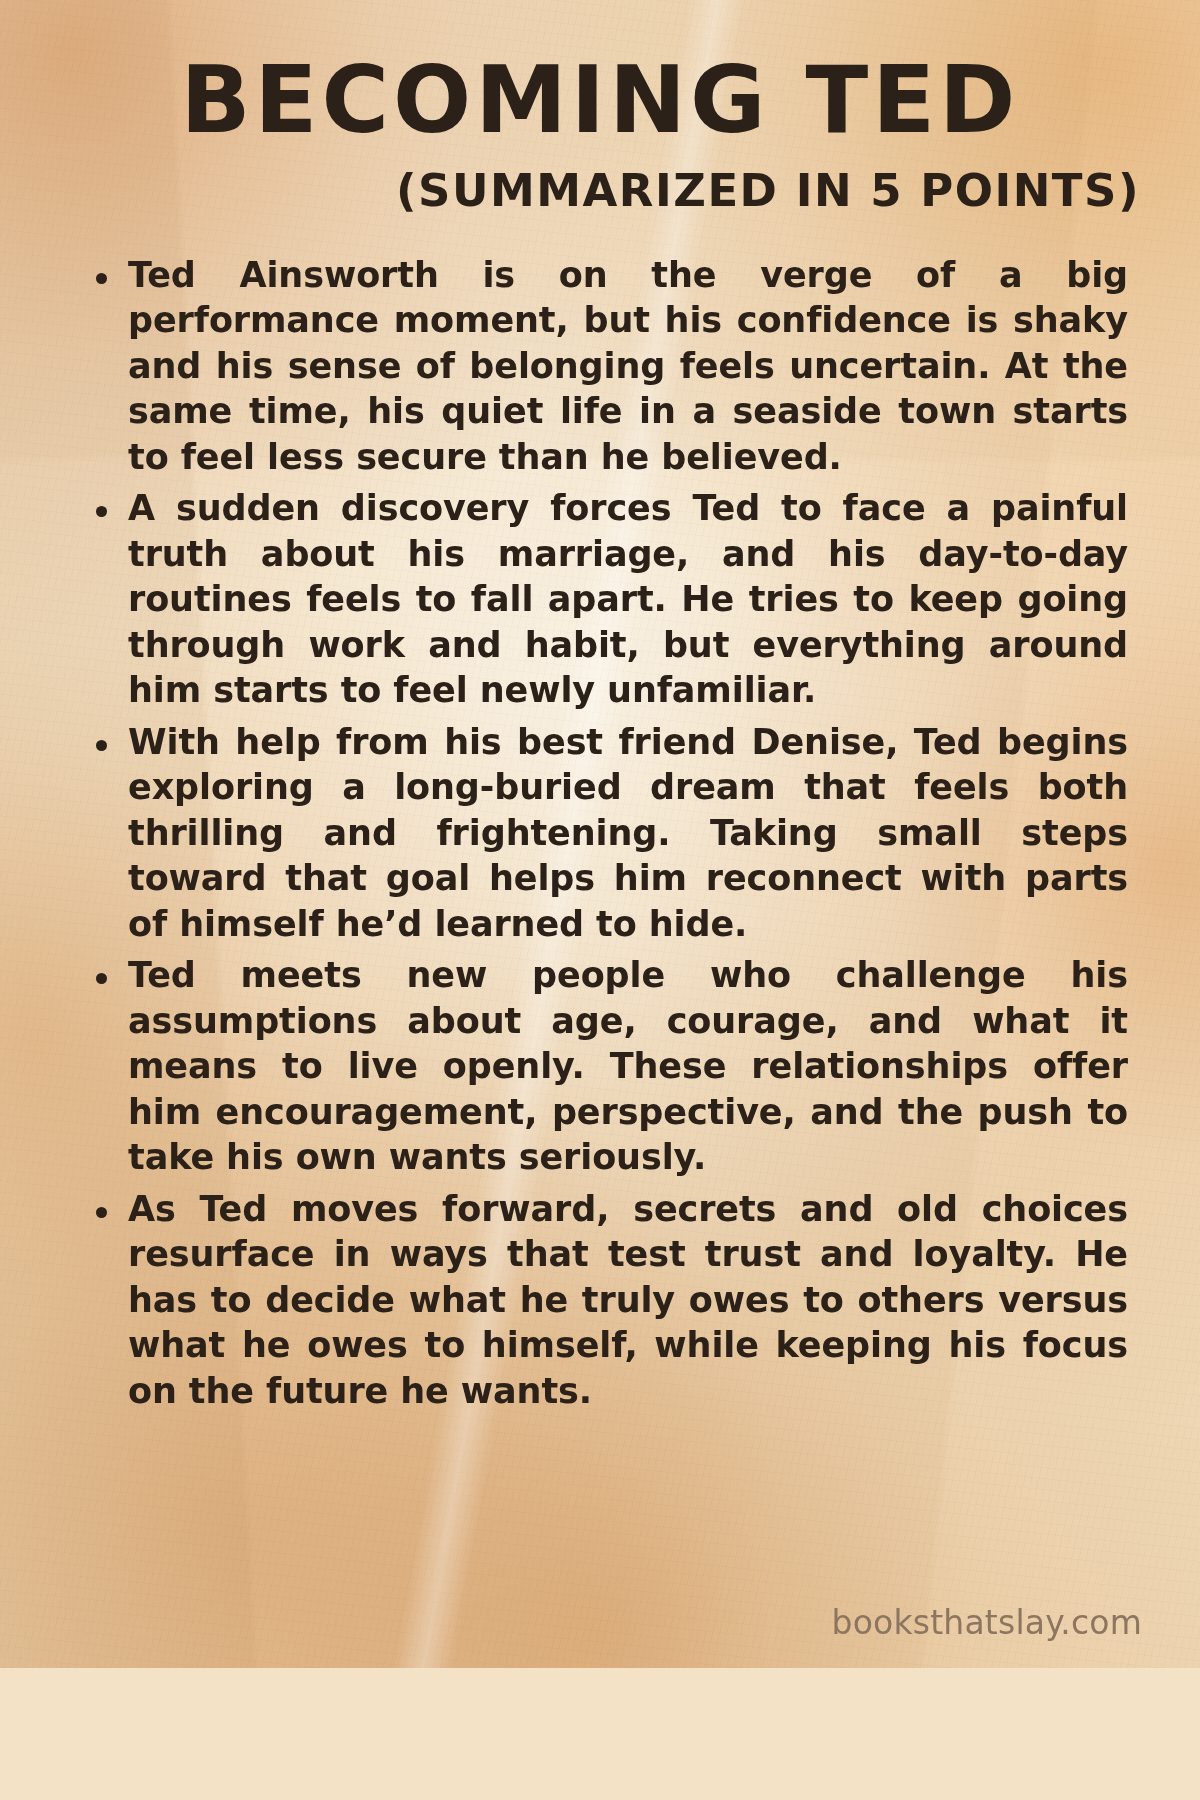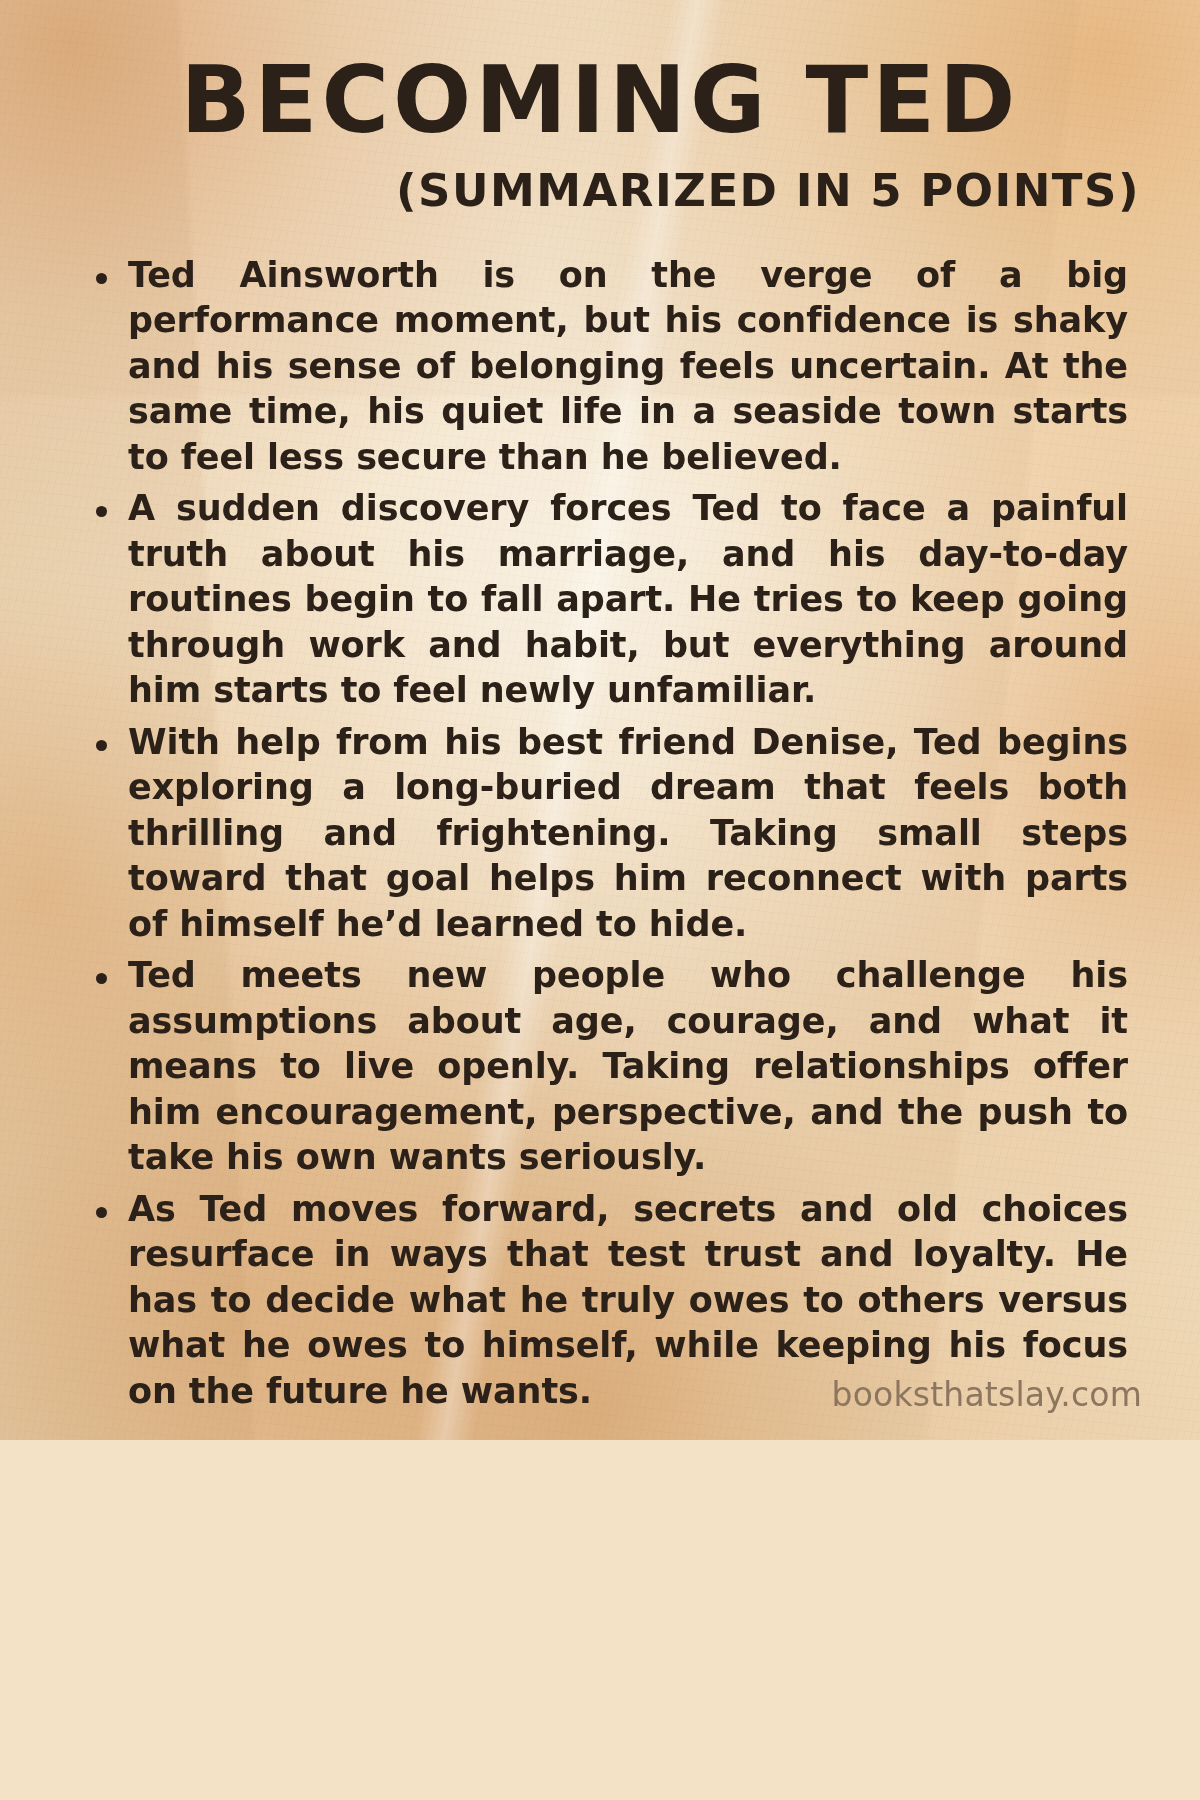--- a/index.html
+++ b/index.html
@@ -10,21 +10,21 @@
     width: 1200px;
     height: 1800px;
     font-family: "DejaVu Sans", sans-serif;
     background: #f3e2c6;
     overflow: hidden;
   }
 
   #poster {
     position: relative;
     width: 1200px;
-    height: 1440px;
+    height: 1668px;
     box-sizing: border-box;
     overflow: hidden;
     
     background-color: #f6e6cb;
     background-image:
       radial-gradient(circle at 6% 3%, rgba(214,138,78,0.55) 0%, rgba(214,138,78,0.18) 16%, rgba(214,138,78,0) 30%),
       radial-gradient(circle at 92% 4%, rgba(226,160,88,0.60) 0%, rgba(226,160,88,0.20) 18%, rgba(226,160,88,0) 34%),
       radial-gradient(circle at 98% 52%, rgba(219,150,84,0.50) 0%, rgba(219,150,84,0.14) 20%, rgba(219,150,84,0) 38%),
       radial-gradient(circle at 3% 62%, rgba(221,156,94,0.45) 0%, rgba(221,156,94,0.12) 18%, rgba(221,156,94,0) 36%),
       radial-gradient(circle at 50% 98%, rgba(206,137,72,0.45) 0%, rgba(206,137,72,0.12) 22%, rgba(206,137,72,0) 42%),
@@ -134,22 +134,22 @@
 
 <div id="poster">
   <div class="content">
 
     <h1 class="title">BECOMING TED</h1>
 
     <h2 class="subtitle">(SUMMARIZED IN 5 POINTS)</h2>
 
     <ul class="points">
       <li>Ted Ainsworth is on the verge of a big performance moment, but his confidence is shaky and his sense of belonging feels uncertain. At the same time, his quiet life in a seaside town starts to feel less secure than he believed.</li>
-      <li>A sudden discovery forces Ted to face a painful truth about his marriage, and his day-to-day routines begin to fall apart. He tries to keep going through work and habit, but everything around him starts to feel newly unfamiliar.</li>
+      <li>A sudden discovery forces Ted to face a painful truth about his marriage, and his day-to-day routines feels to fall apart. He tries to keep going through work and habit, but everything around him starts to feel newly unfamiliar.</li>
       <li>With help from his best friend Denise, Ted begins exploring a long-buried dream that feels both thrilling and frightening. Taking small steps toward that goal helps him reconnect with parts of himself he’d learned to hide.</li>
-      <li>Ted meets new people who challenge his assumptions about age, courage, and what it means to live openly. Taking relationships offer him encouragement, perspective, and the push to take his own wants seriously.</li>
+      <li>Ted meets new people who challenge his assumptions about age, courage, and what it means to live openly. These relationships offer him encouragement, perspective, and the push to take his own wants seriously.</li>
       <li>As Ted moves forward, secrets and old choices resurface in ways that test trust and loyalty. He has to decide what he truly owes to others versus what he owes to himself, while keeping his focus on the future he wants.</li>
     </ul>
 
   </div>
 
   <div class="footer">booksthatslay.com</div>
 </div>
 
 </body></html>

